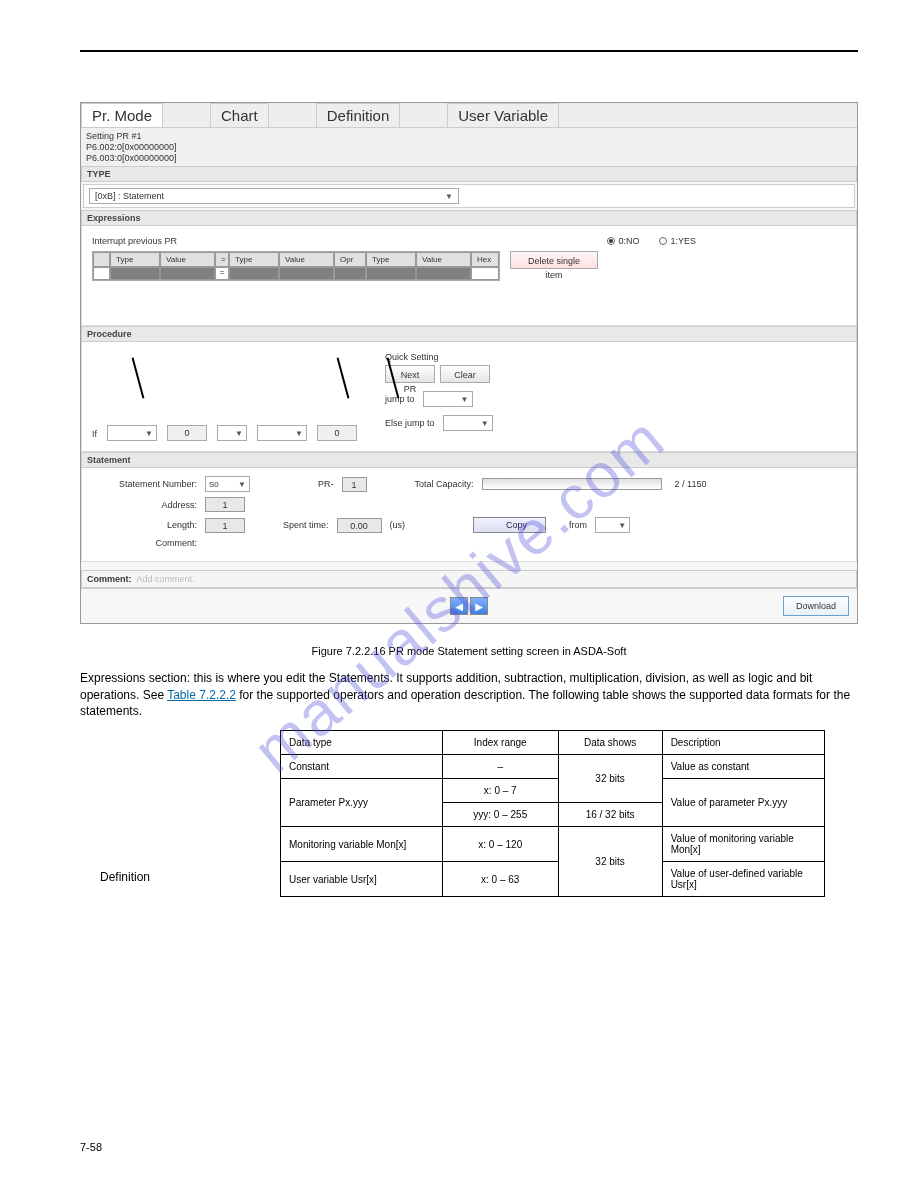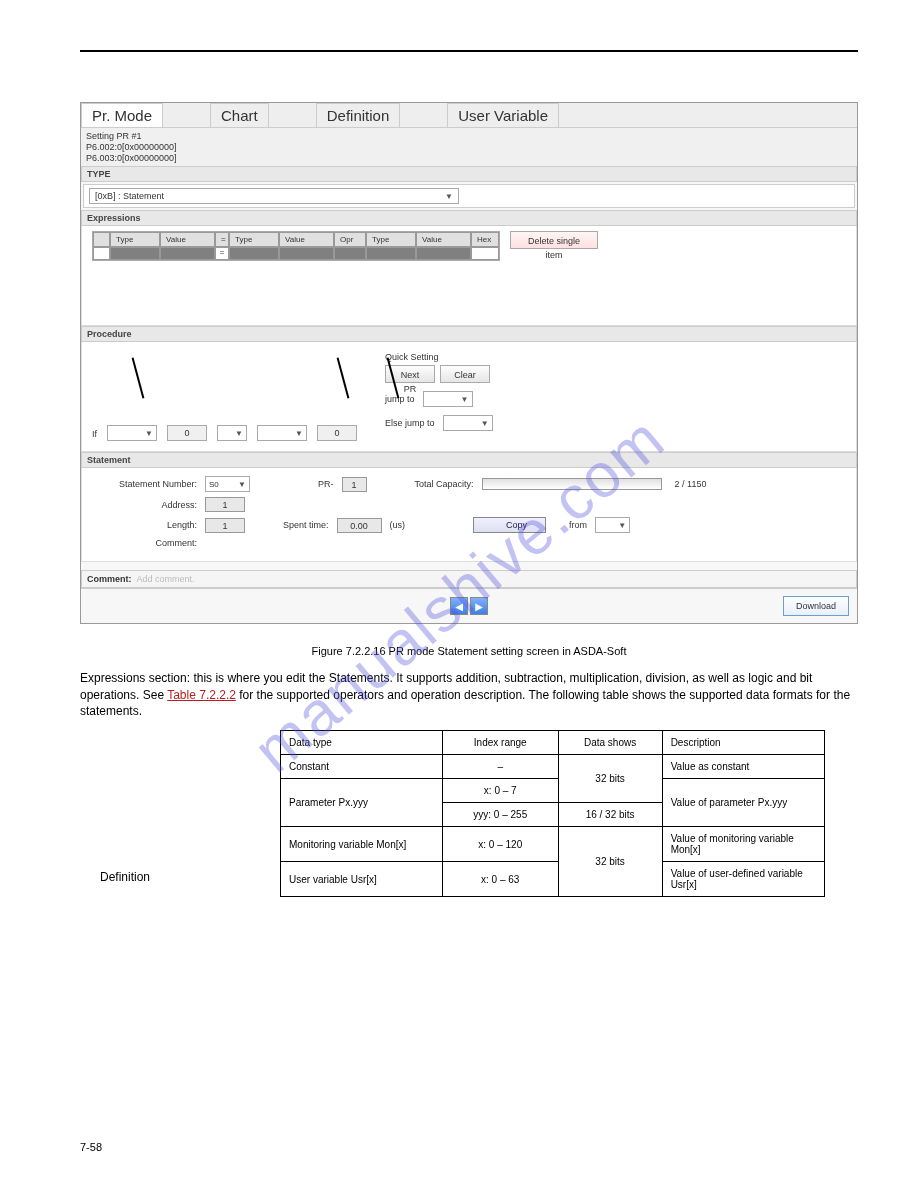--- a/index.html
+++ b/index.html
@@ -265,21 +265,21 @@
     z-index: 100;
     white-space: nowrap;
   }
   .body-text {
     margin-top: 20px;
     font-size: 12px;
     line-height: 1.4;
     color: #000;
   }
   .body-text p { margin-bottom: 10px; }
-  .link-text { color: #b91c1c; text-decoration: underline; }
+  .link-text { color: #0369a1; text-decoration: underline; }
   .def-table {
     border-collapse: collapse;
     width: 70%;
     margin-left: 200px;
     margin-top: 10px;
     font-size: 10px;
   }
   .def-table td {
     border: 1px solid #000;
     padding: 6px 8px;
@@ -331,20 +331,33 @@
       <div class="type-select-box">
         <span>[0xB] : Statement</span>
         <span class="dropdown-arrow">▼</span>
       </div>
     </div>
 
     <div class="section-header">
       <span>Expressions</span>
     </div>
     <div class="section-body" style="height:100px;">
+      <div class="expr-row">
+        <span>Interrupt previous PR</span>
+        <div class="radio-group">
+          <label>
+              <span class="radio-dot checked"></span>
+              <span>0:NO</span>
+            </label>
+          <label>
+              <span class="radio-dot"></span>
+              <span>1:YES</span>
+            </label>
+        </div>
+      </div>
       <div class="expr-table">
         <div class="table-left">
           <div class="table-head-row">
             <div class="th" style="width:17px;"></div>
             <div class="th" style="width:50px;">Type</div>
             <div class="th" style="width:55px;">Value</div>
             <div class="th" style="width:14px;text-align:center;">=</div>
             <div class="th" style="width:50px;">Type</div>
             <div class="th" style="width:55px;">Value</div>
             <div class="th" style="width:32px;">Opr</div>

